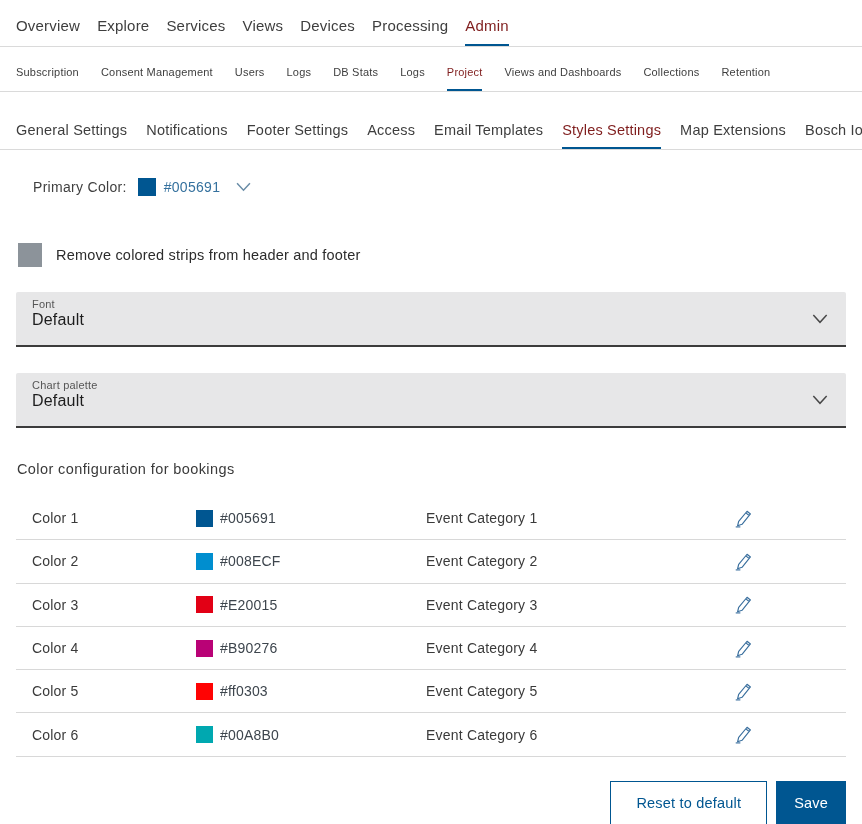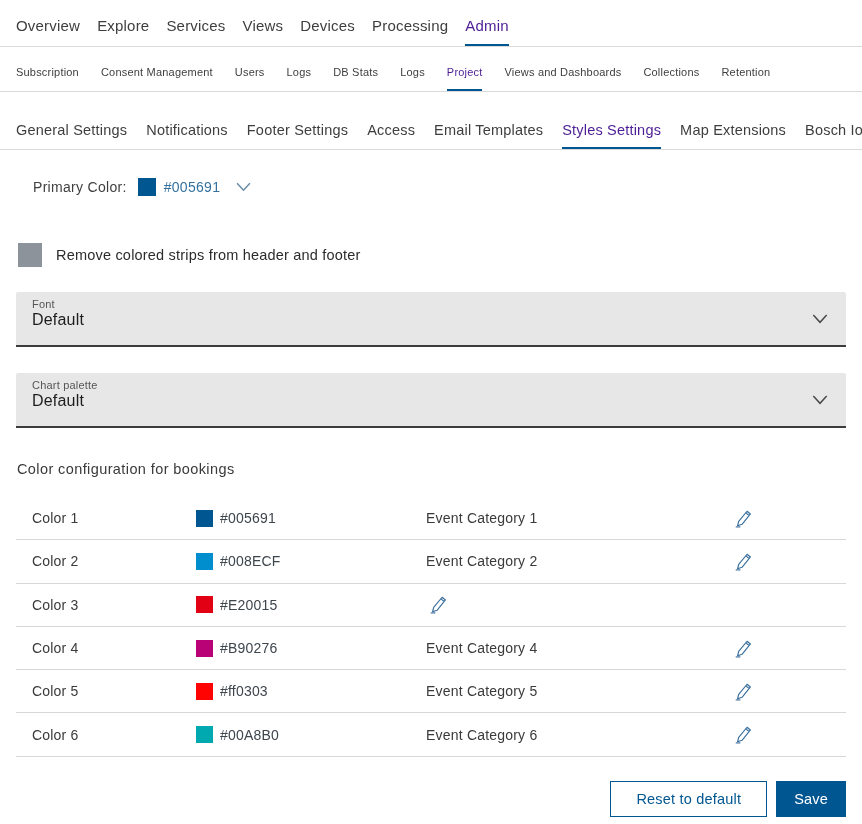--- a/index.html
+++ b/index.html
@@ -10,21 +10,21 @@
     font-family: "Liberation Sans", sans-serif;
     color: #3c3c3c;
     overflow: hidden;
     position: relative;
   }
   a { text-decoration: none; color: inherit; cursor: pointer; }
 
   
   .nav { display: flex; align-items: stretch; border-bottom: 1px solid #dadada; padding: 0 16px; white-space: nowrap; }
   .nav a { display: inline-block; color: #3e3e3e; }
-  .nav a.active { color: #4c1d95; box-shadow: inset 0 -2px 0 #005691; }
+  .nav a.active { color: #7f1d1d; box-shadow: inset 0 -2px 0 #005691; }
   .nav1 { gap: 17px; font-size: 15px; letter-spacing: .2px; }
   .nav1 a { padding: 17px 0 12px; }
   .nav2 { gap: 22px; font-size: 11px; letter-spacing: .2px; }
   .nav2 a { padding: 19px 0 13px; }
   .nav3 { gap: 19px; font-size: 14.5px; letter-spacing: .2px; }
   .nav3 a { padding: 30px 0 11px; }
 
   
   .primary-row { margin: 28px 16px 0 33px; display: flex; align-items: center; font-size: 14px; color: #3f3f3f; letter-spacing: .3px; }
   .swatch { display: inline-block; flex: 0 0 auto; }
@@ -47,21 +47,21 @@
   h2.bookings-heading { margin: 33px 16px 0 17px; font-size: 14.5px; font-weight: 400; color: #3a3a3a; letter-spacing: .4px; }
   .table { margin: 20px 16px 0; }
   .trow { display: grid; grid-template-columns: 164px 230px 305px 1fr; align-items: center; height: 43.3px; padding-left: 16px; border-bottom: 1px solid #d8d8d8; font-size: 14px; color: #3a3a3a; letter-spacing: .2px; }
   .tcolor { display: flex; align-items: center; gap: 7px; }
   .swatch.sm { width: 17px; height: 17px; }
   .tcolor .hex { color: #3d454d; }
   .edit-btn { background: none; border: none; padding: 0; width: 24px; height: 24px; cursor: pointer; color: #3a6f9e; display: inline-flex; align-items: center; justify-content: center; }
 
   
   .actions { margin: 24px 16px 0; display: flex; justify-content: flex-end; gap: 9px; }
-  .btn { height: 36px; font-family: "Liberation Sans", sans-serif; font-size: 14.5px; letter-spacing: .2px; cursor: pointer; }
+  .btn { height: 44px; font-family: "Liberation Sans", sans-serif; font-size: 14.5px; letter-spacing: .2px; cursor: pointer; }
   .btn-outline { background: #fff; border: 1px solid #005691; color: #005691; padding: 0 25px; }
   .btn-primary { background: #005691; border: 1px solid #005691; color: #fff; padding: 0 17px; }
 </style>
 </head>
 <body>
 
 <nav class="nav nav1">
   <a>Overview</a>
   <a>Explore</a>
   <a>Services</a>
@@ -170,20 +170,21 @@
           </svg>
       </button>
     </div>
 
     <div class="trow">
       <span>Color 3</span>
       <span class="tcolor">
         <i class="swatch sm" style="background-color: rgb(226, 0, 21);"></i>
         <span class="hex">#E20015</span>
       </span>
+      <span>Event Category 3</span>
       <button class="edit-btn">
         <svg width="21" height="21" viewBox="0 0 20 20">
             <g fill="none" stroke="currentColor" stroke-width="1.1" stroke-linejoin="round">
               <path d="M13.4 3.1l3.2 2.6-8 9.8-4.2 1.4 1-4.2zM12.2 4.6l3.2 2.6"></path>
               <line x1="2.6" y1="18" x2="7" y2="18"></line>
             </g>
           </svg>
       </button>
     </div>
 

